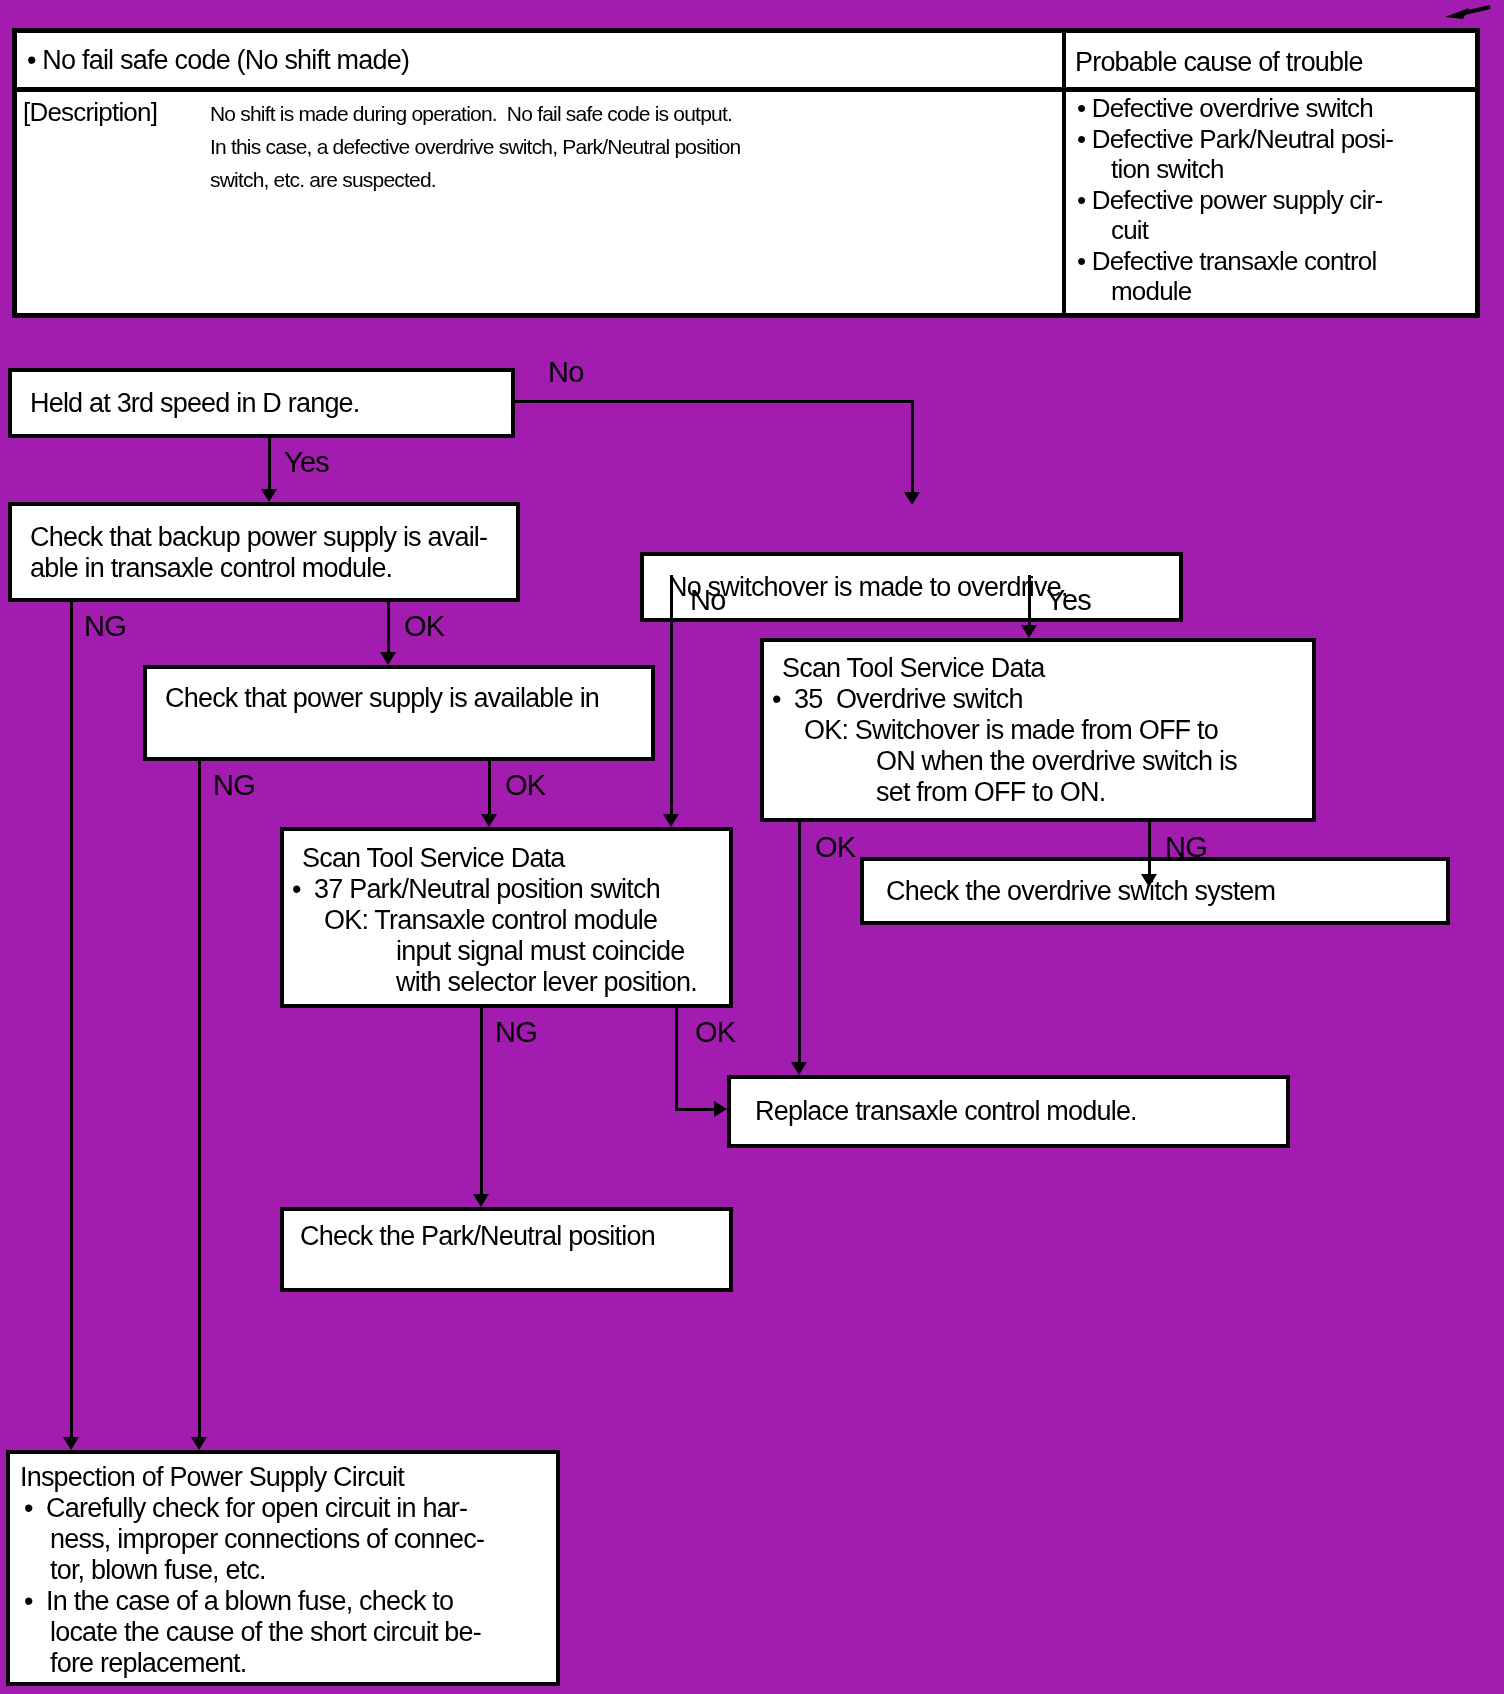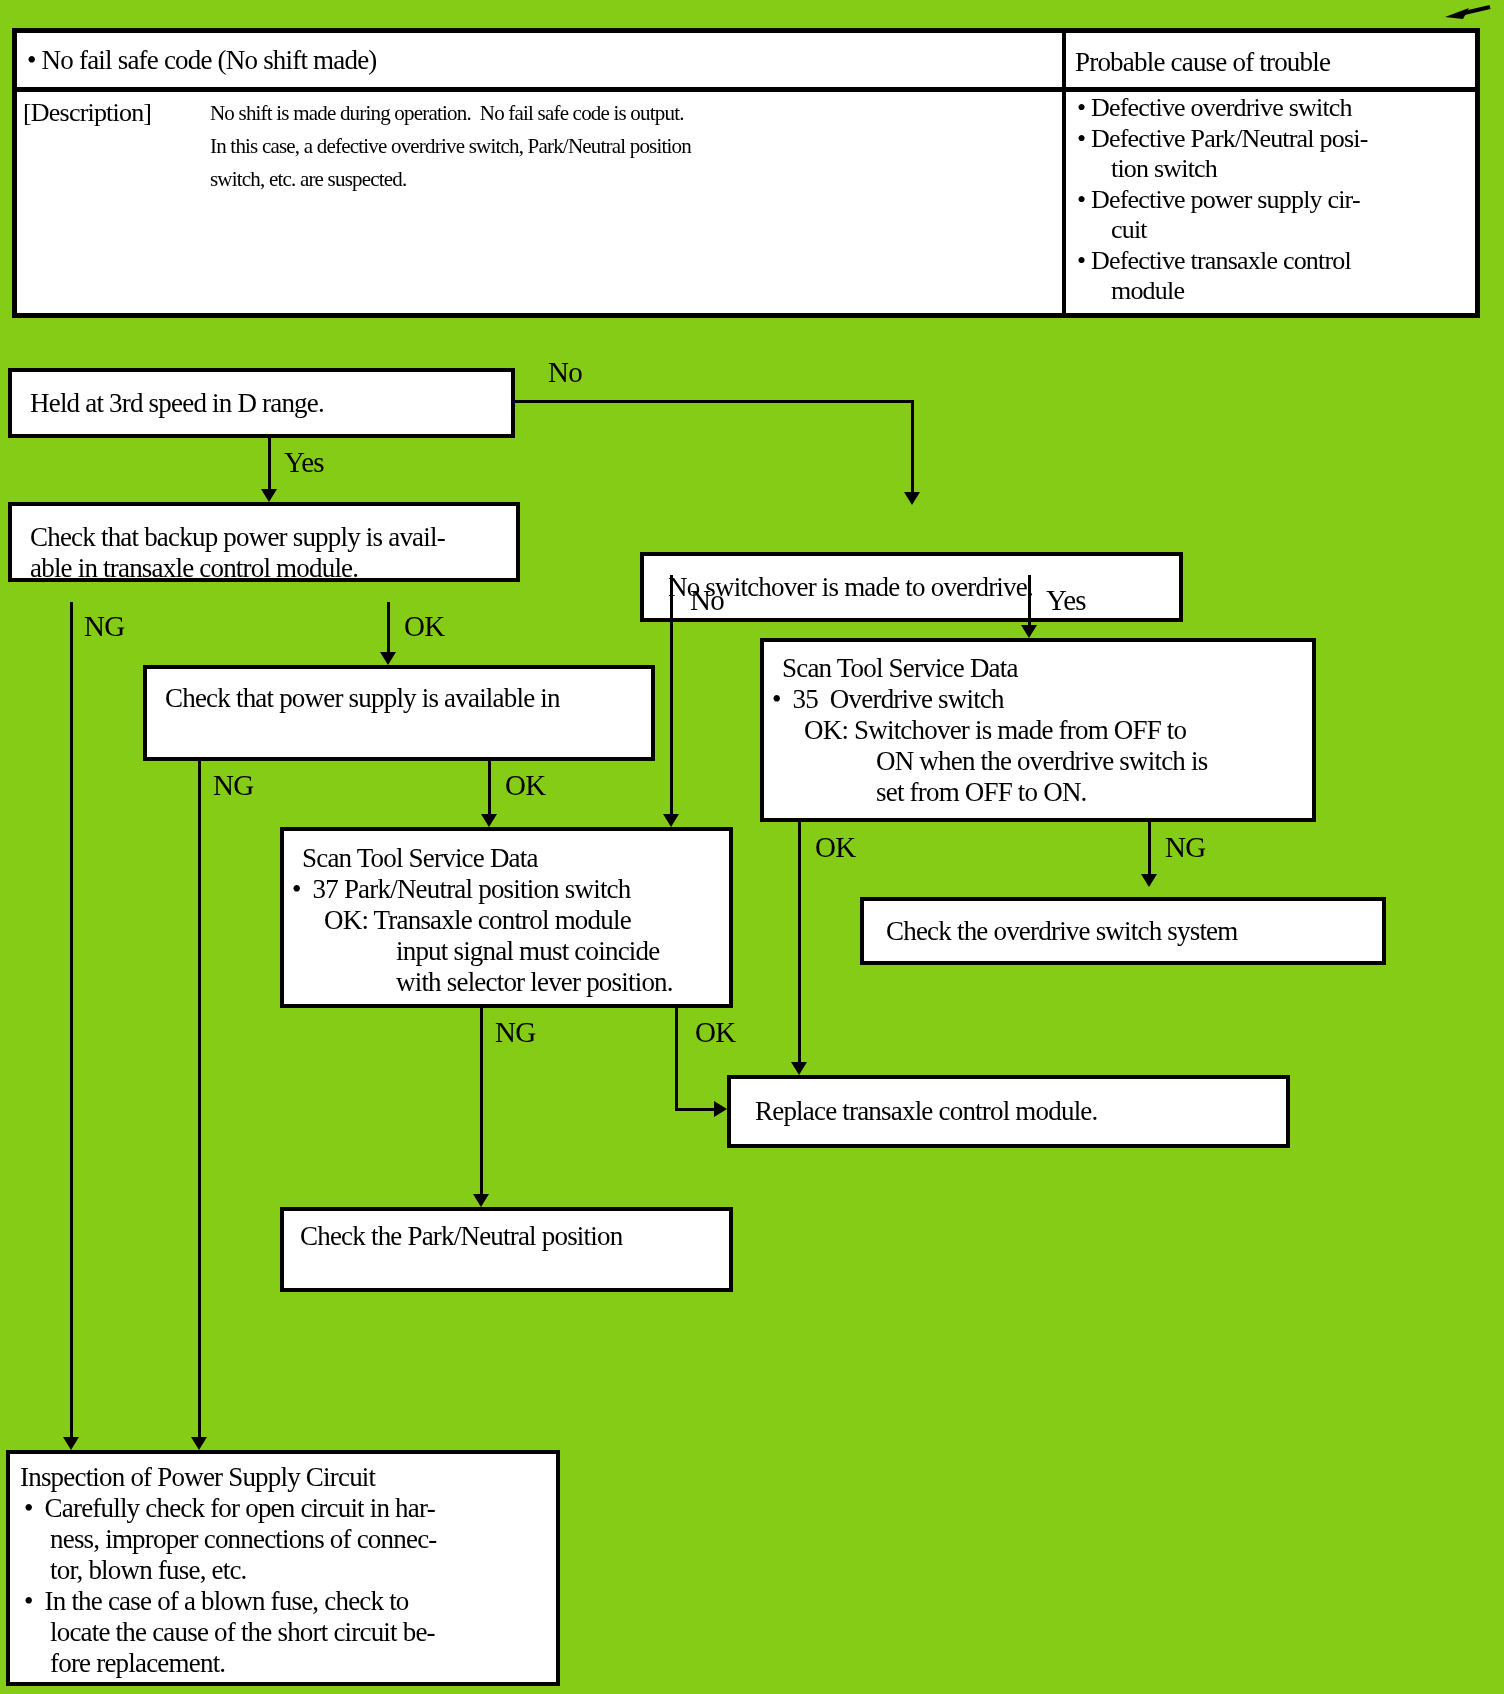--- a/index.html
+++ b/index.html
@@ -1,18 +1,18 @@
 <!DOCTYPE html>
 <html><head>
 <meta charset="utf-8">
 <style>
   html,body { margin:0; padding:0; background:#ffffff; }
   .page {
-    position:relative; width:1504px; height:1694px; background:#84cc16;
-    font-family:Liberation Serif, serif; color:#000;
+    position:relative; width:1504px; height:1694px; background:#a21caf;
+    font-family:Liberation Sans, sans-serif; color:#000;
     overflow:hidden;
   }
   .tl { white-space:pre; font-size:27px; line-height:31px; letter-spacing:-0.8px; }
   .box {
     position:absolute; border:4px solid #000; background:#fff; box-sizing:border-box;
   }
   .vcenter { display:flex; align-items:center; }
   .line { position:absolute; background:#000; }
   .arr-d { position:absolute; width:0; height:0;
     border-left:8px solid transparent; border-right:8px solid transparent;
@@ -73,21 +73,21 @@
       <div class="tl cc">cuit</div>
       <div class="tl">• Defective transaxle control</div>
       <div class="tl cc">module</div>
     </div>
   </div>
 
   <div class="box vcenter" style="left:8px; top:368px; width:507px; height:70px;">
     <div class="tl p18">Held at 3rd speed in D range.</div>
   </div>
 
-  <div class="box" style="left:8px; top:502px; width:512px; height:80px; padding-top:16px;">
+  <div class="box" style="left:8px; top:502px; width:512px; height:100px; padding-top:16px;">
     <div class="tl p18">Check that backup power supply is avail-</div>
     <div class="tl p18">able in transaxle control module.</div>
   </div>
 
   <div class="box vcenter" style="left:640px; top:505px; width:543px; height:70px;margin-top:47px;">
     <div class="tl" style="padding-left:24px;">No switchover is made to overdrive.</div>
   </div>
 
   <div class="box" style="left:143px; top:665px; width:512px; height:96px; padding-top:14px;">
     <div class="tl p18">Check that power supply is available in</div>
@@ -102,21 +102,21 @@
   </div>
 
   <div class="box" style="left:280px; top:827px; width:453px; height:181px; padding-top:12px;">
     <div class="tl p18">Scan Tool Service Data</div>
     <div class="tl p18 sc-b">•  37 Park/Neutral position switch</div>
     <div class="tl p18 sc-ok">OK: Transaxle control module</div>
     <div class="tl p18 sc-cont">input signal must coincide</div>
     <div class="tl p18 sc-cont">with selector lever position.</div>
   </div>
 
-  <div class="box vcenter" style="left:860px; top:897px; width:526px; height:68px;text-align:right;">
+  <div class="box vcenter" style="left:860px; top:857px; width:590px; height:68px;text-align:right;">
     <div class="tl" style="padding-left:22px;">Check the overdrive switch system</div>
   </div>
 
   <div class="box vcenter" style="left:727px; top:1075px; width:563px; height:73px;">
     <div class="tl" style="padding-left:24px;">Replace transaxle control module.</div>
   </div>
 
   <div class="box" style="left:280px; top:1207px; width:453px; height:85px; padding-top:10px;">
     <div class="tl" style="padding-left:16px;">Check the Park/Neutral position</div>
   </div>

